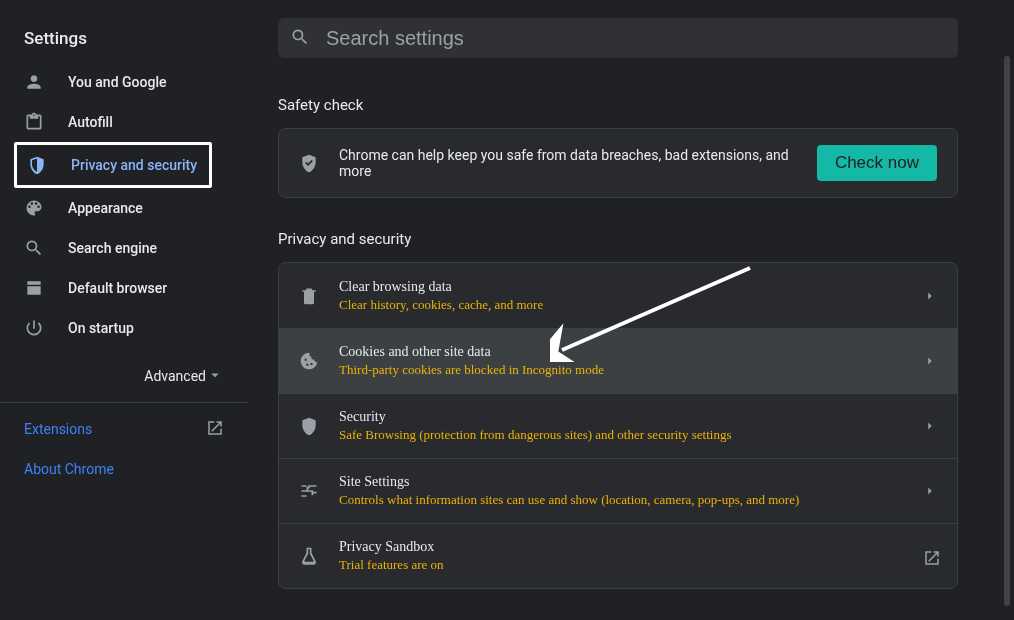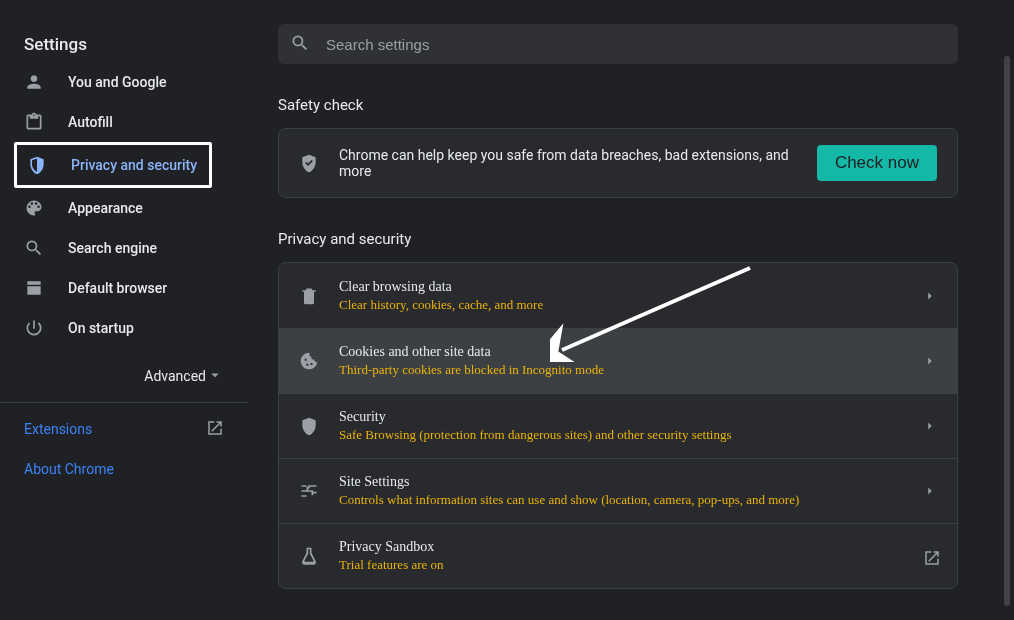--- a/index.html
+++ b/index.html
@@ -7,21 +7,21 @@
   body {
     background: #202124;
     font-family: Roboto, "Segoe UI", Arial, sans-serif;
     color: #e8eaed;
     font-size: 14px;
     position: relative;
   }
   
   .topbar {
     position: absolute;
-    top: 16px;
+    top: 10px;
     left: 0; right: 0;
     height: 56px;
     display: flex;
     align-items: center;
   }
   .page-title {
     position: absolute;
     left: 24px;
     font-size: 17px;
     font-weight: 500;
@@ -37,21 +37,21 @@
     display: flex;
     align-items: center;
     padding: 0 12px;
   }
   .search-box svg { width: 20px; height: 20px; fill: #9aa0a6; }
   .search-input {
     background: transparent;
     border: none;
     outline: none;
     color: #e8eaed;
-    font-size: 15px;
+    font-size: 20px;
     margin-left: 16px;
     flex: 1;
   }
   .search-input::placeholder { color: #9aa0a6; }
 
   
   .sidebar {
     position: absolute;
     top: 62px;
     left: 0;

